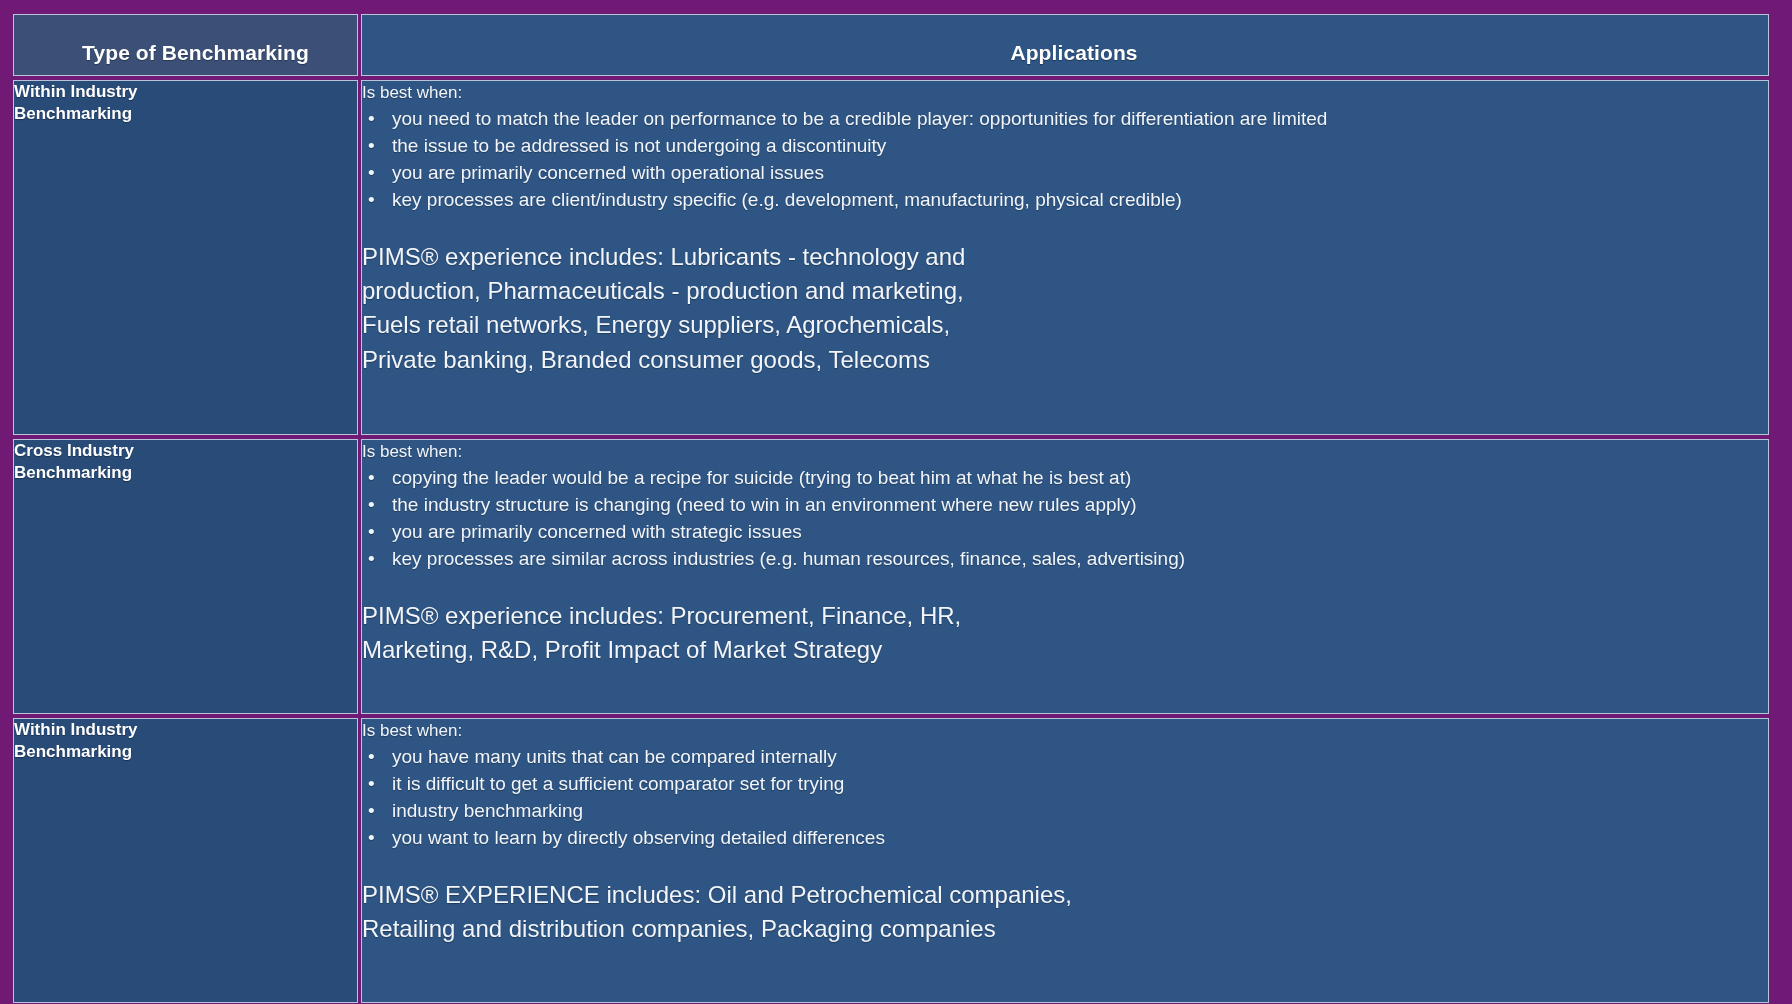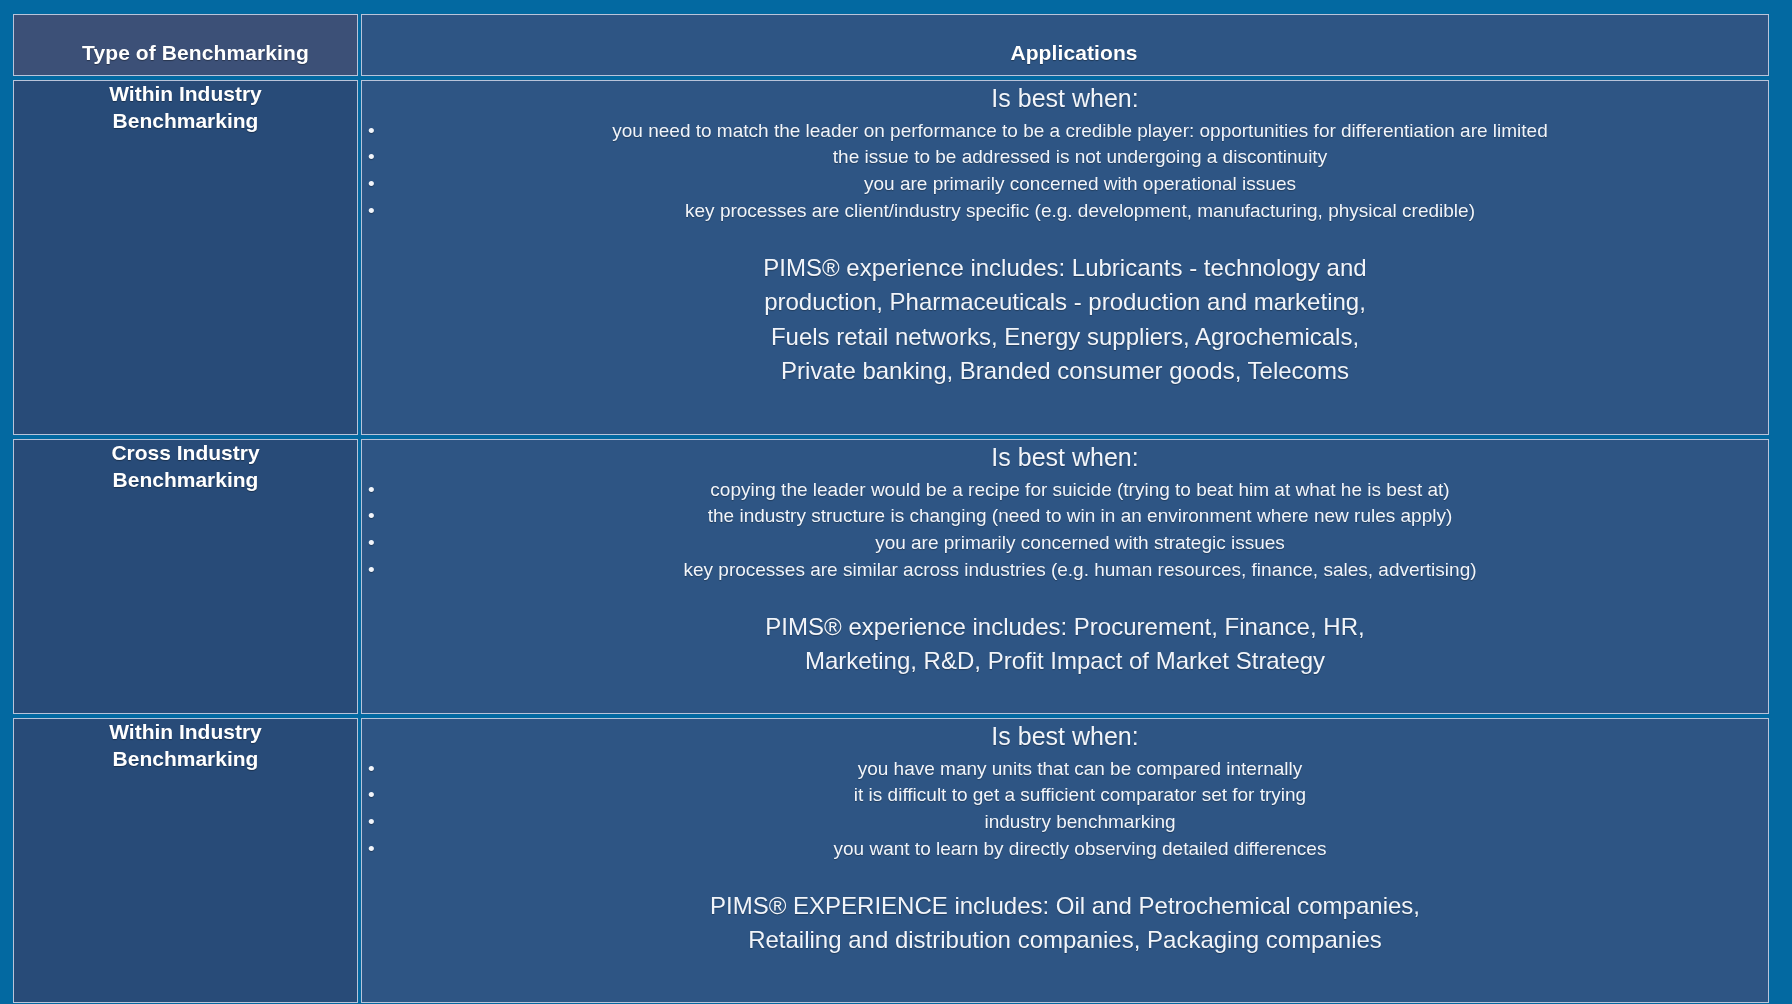--- a/index.html
+++ b/index.html
@@ -9,23 +9,22 @@
     height: 1004px;
     background: #000000;
     font-family: "Liberation Sans", sans-serif;
     overflow: hidden;
   }
 
   .slide {
     position: relative;
     width: 1792px;
     height: 1004px;
-    background: #0369a1;
+    background: #701a75;
     padding: 10px 20px 21px 10px;
-    text-align: center;
   }
 
   .bench-table {
     width: 100%;
     height: 100%;
     border-collapse: separate;
     border-spacing: 3px 4px;
     table-layout: fixed;
   }
 
@@ -66,30 +65,30 @@
     padding: 16px 0 10px 20px;
   }
 
   .cell-apps {
     background: #2e5584;
     border: 1px solid #b9c4da;
     padding: 16px 0 12px 18px;
   }
 
   .type-title {
-    font-size: 21px;
+    font-size: 17px;
     font-weight: bold;
     color: #ffffff;
     line-height: 1.28;
     text-shadow: 0 1px 1px rgba(0,0,0,0.35);
     white-space: pre-line;
   }
 
   .lead {
-    font-size: 25px;
+    font-size: 17px;
     color: #f2f5fa;
     line-height: 1.38;
     text-shadow: 0 1px 1px rgba(0,0,0,0.30);
   }
 
   ul.bullets {
     list-style: none;
     margin: 2px 0 0 0;
     padding: 0;
   }

